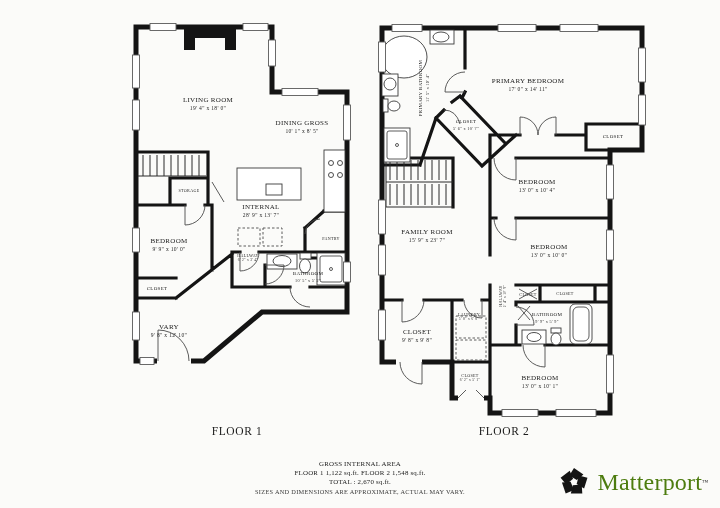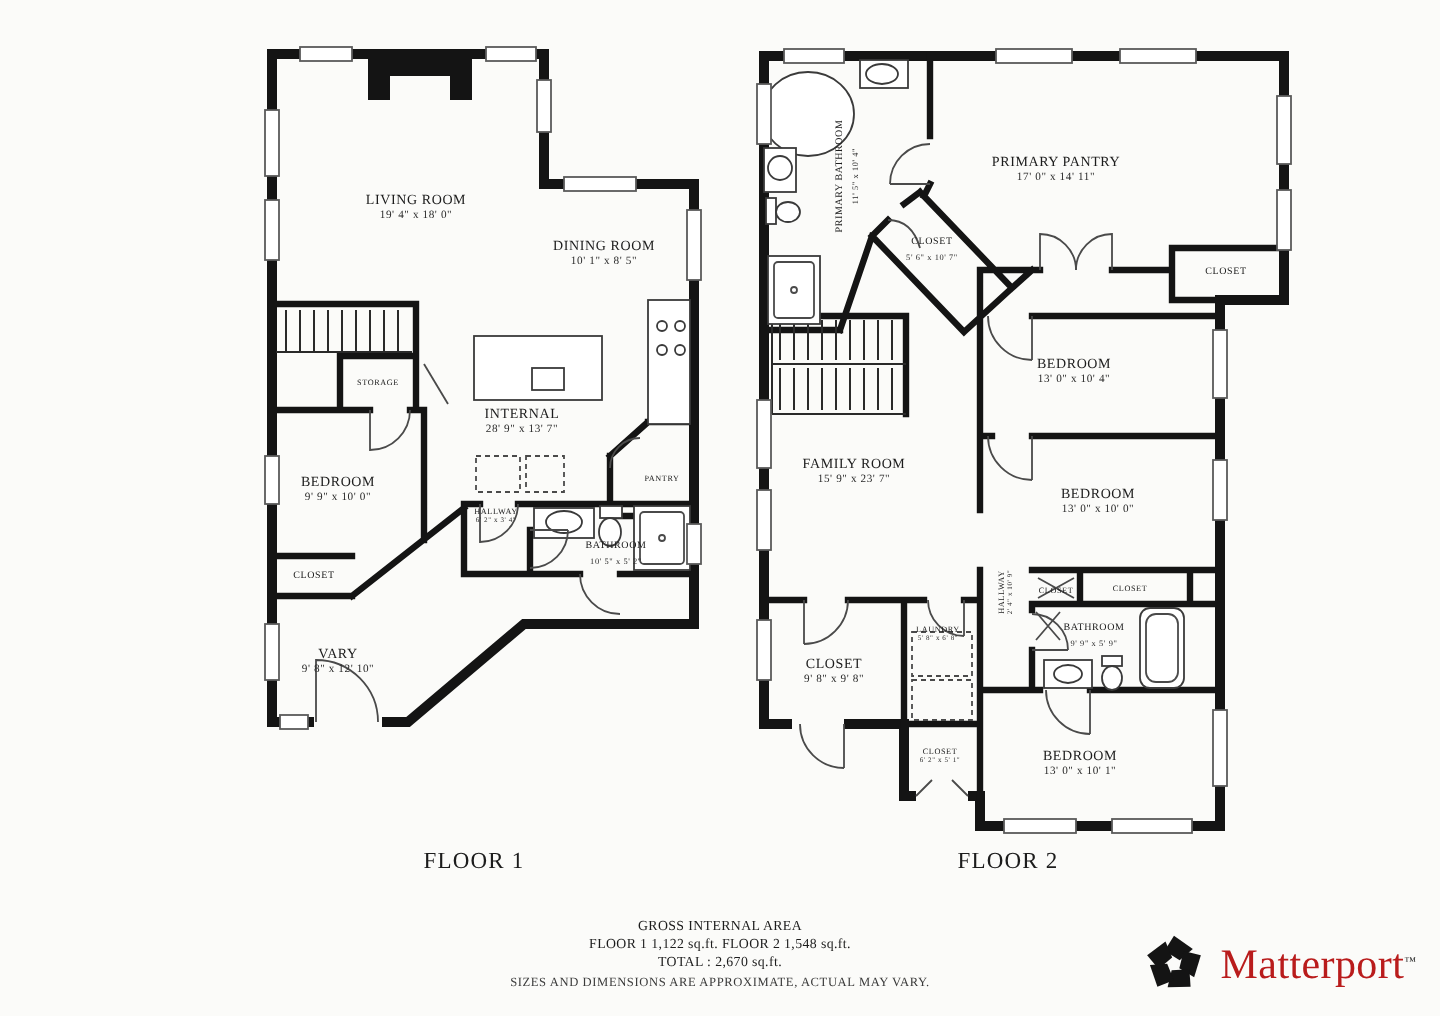--- a/index.html
+++ b/index.html
@@ -21,21 +21,21 @@
   .rl.sm .rn{font-size:5px;}
   .rl.sm .rd{font-size:4.2px;}
   .rl.xs .rn{font-size:4.1px;}
   .rl.xs .rd{font-size:3.5px;}
   .rl.v{transform:translate(-50%,-50%) rotate(-90deg);}
   .floor-title{position:absolute;transform:translate(-50%,-50%);font-size:11.5px;letter-spacing:.6px;text-align:center;}
   #footer{position:absolute;left:0;top:460px;width:720px;text-align:center;line-height:1.28;}
   #footer .f-line{font-size:6.9px;letter-spacing:.2px;}
   #footer .f-note{font-size:6.3px;color:#3a3a3a;letter-spacing:.3px;margin-top:2px;}
   #brand{position:absolute;right:12px;bottom:10px;display:flex;align-items:center;gap:7px;}
-  #brand .brand-name{font-size:21px;color:#b91c1c;letter-spacing:.2px;}
+  #brand .brand-name{font-size:24px;color:#4d7c0f;letter-spacing:.2px;}
   #brand .brand-mark{font-size:6px;vertical-align:super;color:#1f1f1f;}
 </style>
 </head>
 <body>
 
 <div id="stage">
 
   <svg id="plan-svg" width="720" height="508" viewBox="0 0 720 508">
 
     <g>
@@ -184,21 +184,21 @@
       <rect class="wn" x="502" y="409.5" width="36" height="7"></rect>
       <rect class="wn" x="556" y="409.5" width="40" height="7"></rect>
     </g>
   </svg>
 
   <div class="rl" style="left:208px;top:104px">
     <span class="rn">LIVING ROOM</span>
     <span class="rd">19' 4" x 18' 0"</span>
   </div>
   <div class="rl" style="left:302px;top:127px">
-    <span class="rn">DINING ROOM</span>
+    <span class="rn">DINING GROSS</span>
     <span class="rd">10' 1" x 8' 5"</span>
   </div>
   <div class="rl" style="left:261px;top:211px">
     <span class="rn">INTERNAL</span>
     <span class="rd">28' 9" x 13' 7"</span>
   </div>
   <div class="rl" style="left:169px;top:245px">
     <span class="rn">BEDROOM</span>
     <span class="rd">9' 9" x 10' 0"</span>
   </div>
@@ -218,21 +218,21 @@
     <span class="rd">6' 2" x 3' 4"</span>
   </div>
   <div class="rl xs" style="left:189px;top:191px">
     <span class="rn">STORAGE</span>
   </div>
   <div class="rl xs" style="left:331px;top:239px">
     <span class="rn">PANTRY</span>
   </div>
 
   <div class="rl" style="left:528px;top:85px">
-    <span class="rn">PRIMARY PANTRY</span>
+    <span class="rn">PRIMARY BEDROOM</span>
     <span class="rd">17' 0" x 14' 11"</span>
   </div>
   <div class="rl sm v" style="left:424px;top:88px">
     <span class="rn">PRIMARY BATHROOM</span>
     <span class="rd">11' 5" x 10' 4"</span>
   </div>
   <div class="rl sm" style="left:466px;top:125px">
     <span class="rn">CLOSET</span>
     <span class="rd">5' 6" x 10' 7"</span>
   </div>

